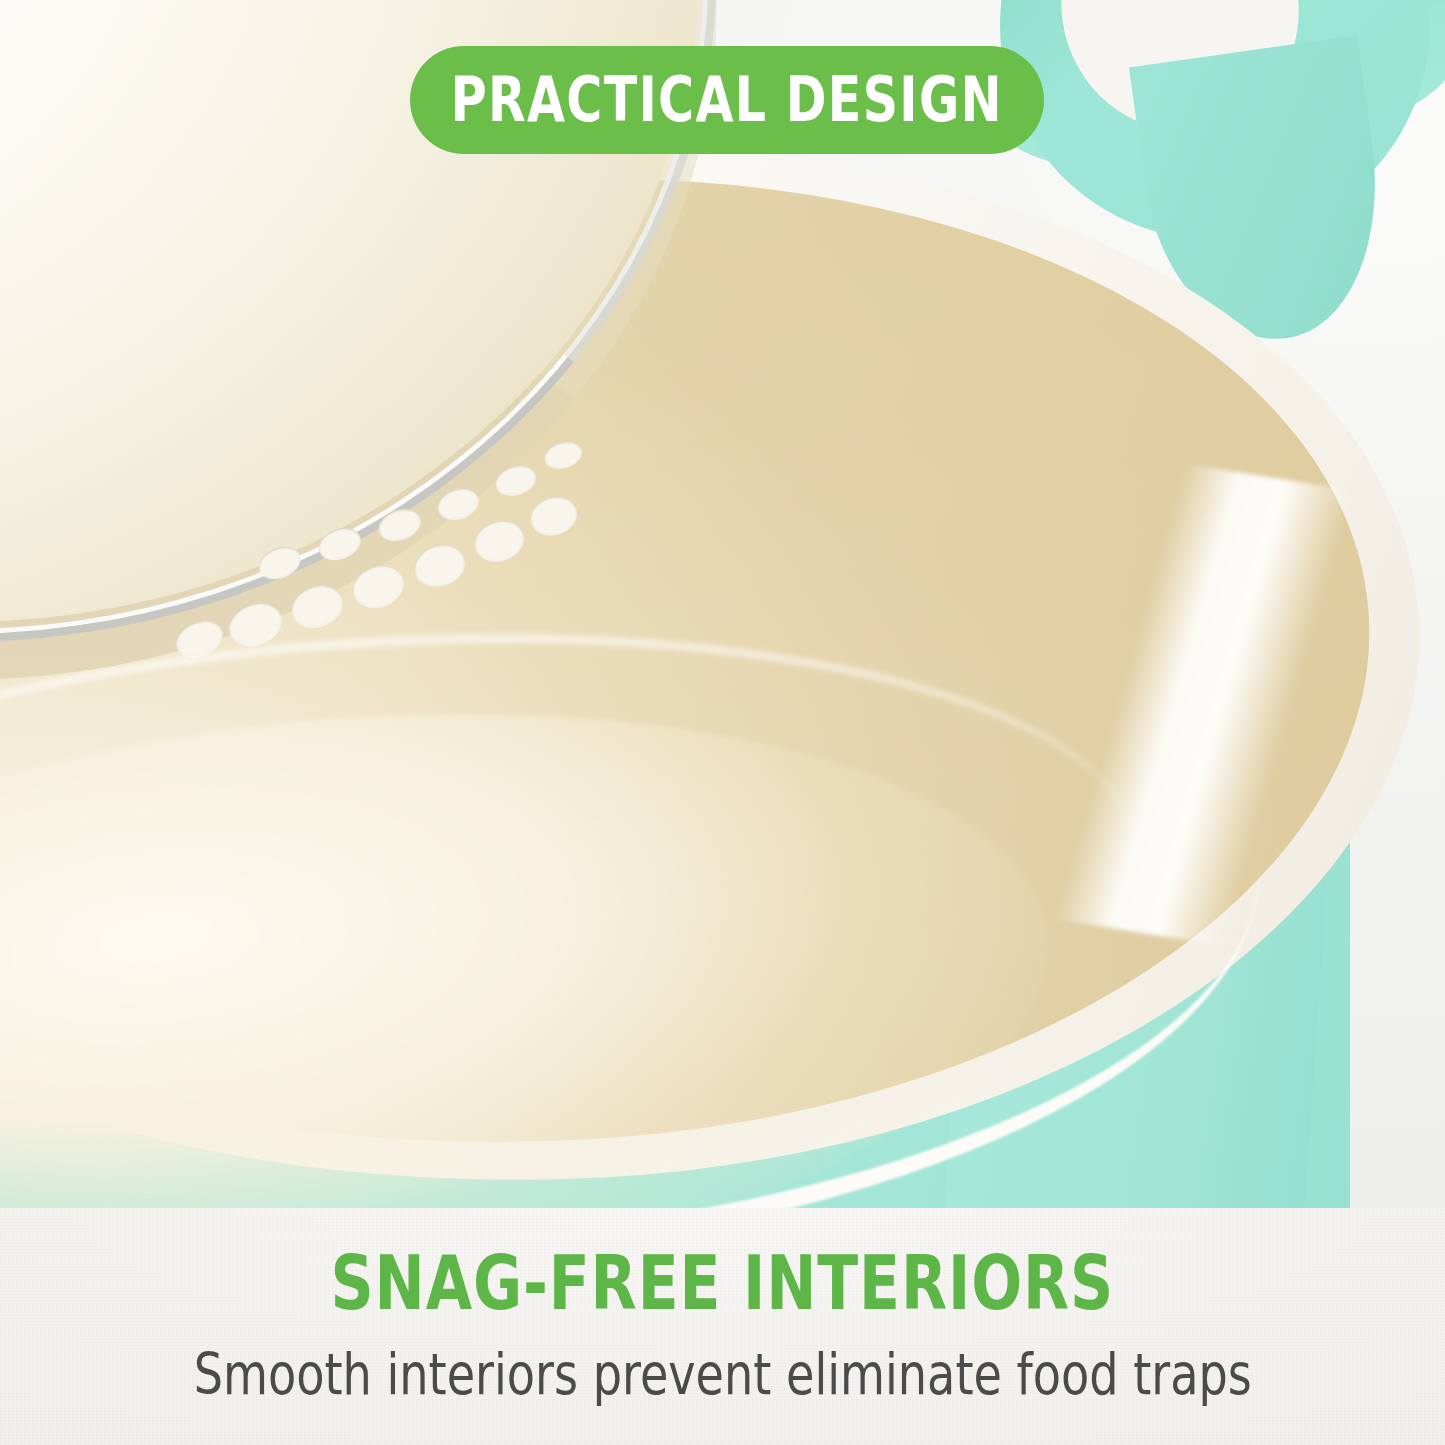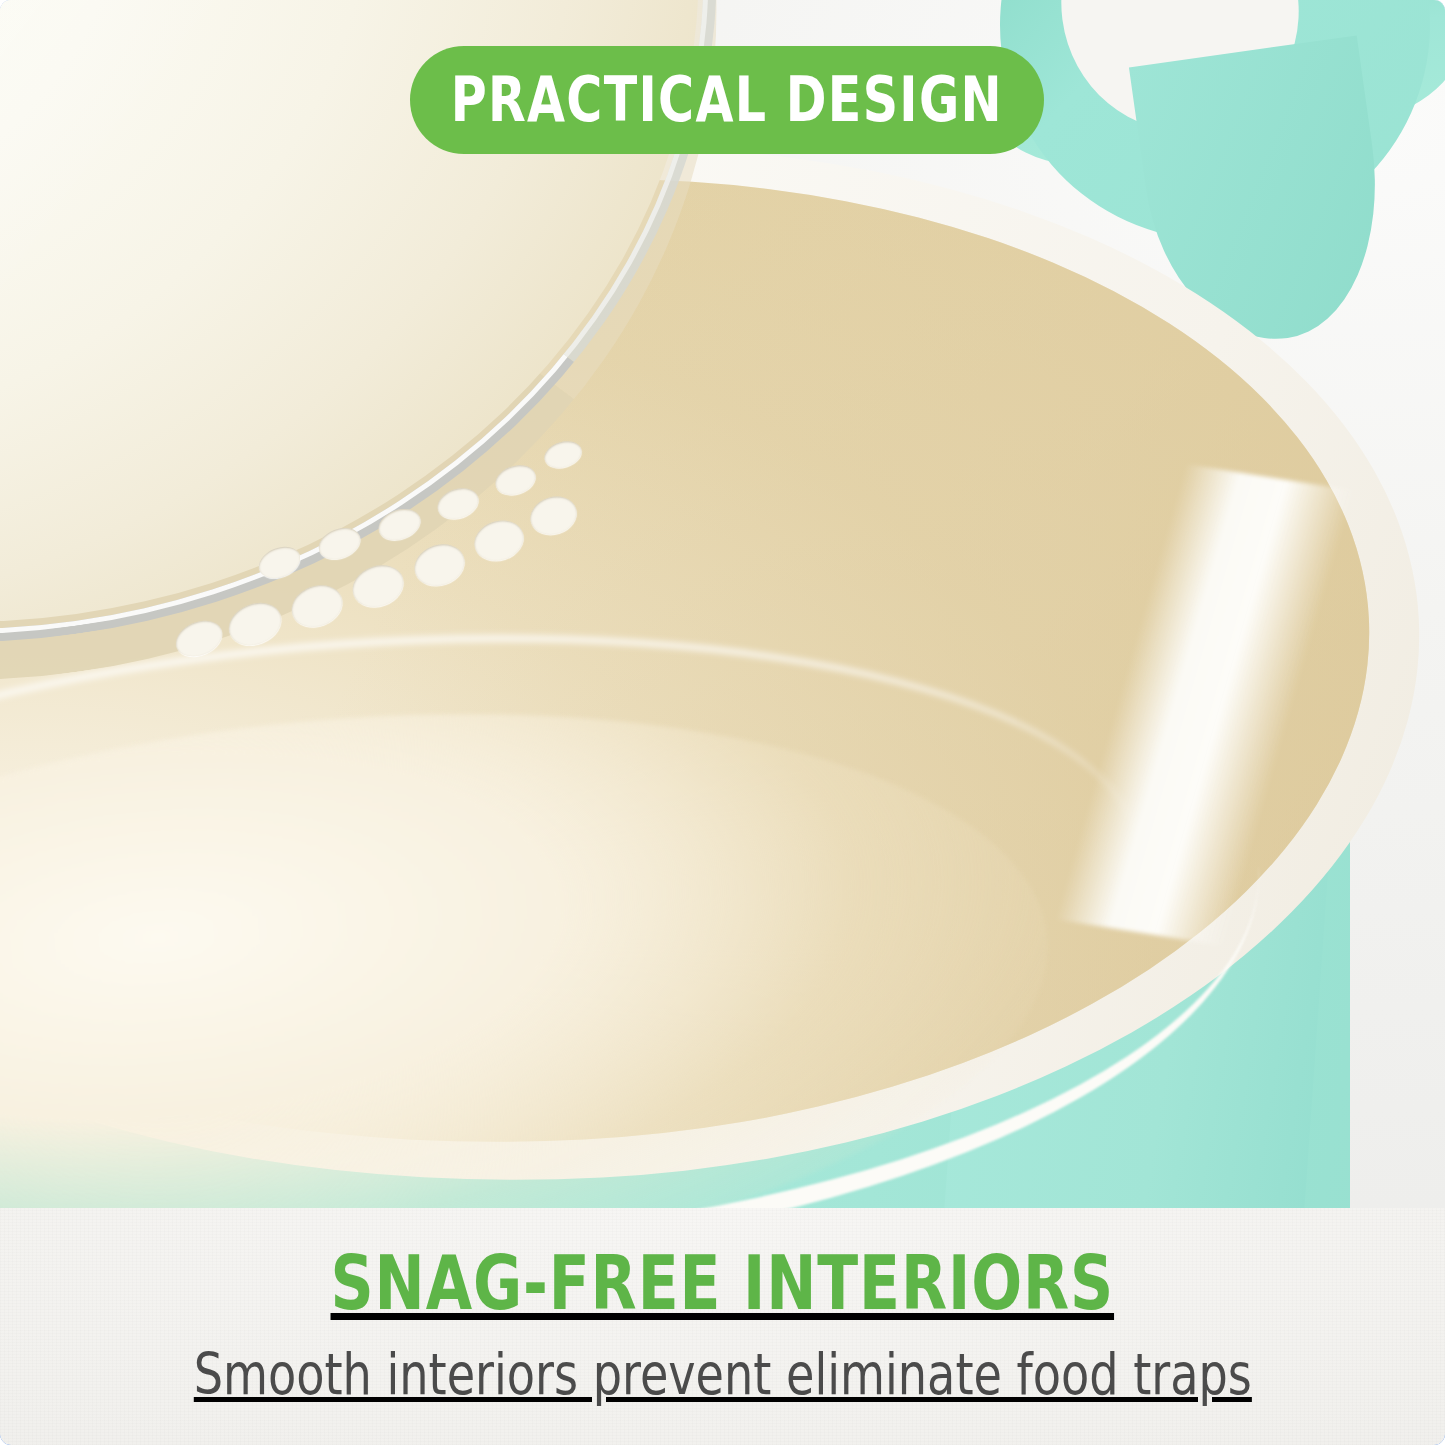--- a/index.html
+++ b/index.html
@@ -10,21 +10,20 @@
   body {
     font-family: "Liberation Sans", sans-serif;
   }
 
   #canvas {
     position: relative;
     width: 1445px;
     height: 1445px;
     overflow: hidden;
     background: #3b82f6;
-    border-radius: 11px;
   }
 
   
   .photo {
     position: absolute;
     left: 0;
     top: 0;
     width: 1445px;
     height: 1208px;
     overflow: hidden;
@@ -308,21 +307,20 @@
     background:
       repeating-linear-gradient(0deg, rgba(0,0,0,0.012) 0px, rgba(0,0,0,0.012) 1px, rgba(255,255,255,0) 1px, rgba(255,255,255,0) 3px),
       repeating-linear-gradient(90deg, rgba(0,0,0,0.012) 0px, rgba(0,0,0,0.012) 1px, rgba(255,255,255,0) 1px, rgba(255,255,255,0) 4px),
       radial-gradient(120% 160% at 50% 0%, #f7f6f4 0%, #f2f1ee 60%, #eeedea 100%);
     display: flex;
     flex-direction: column;
     align-items: center;
     justify-content: flex-start;
     padding-top: 38px;
     box-sizing: border-box;
-    text-decoration: underline;
   }
   .headline {
     color: #5eb548;
     font-family: "Liberation Sans Narrow", "DejaVu Sans Condensed", "Liberation Sans", sans-serif;
     font-weight: bold;
     font-size: 74px;
     letter-spacing: 1px;
     transform: scaleX(0.9);
     line-height: 1;
     white-space: nowrap;

